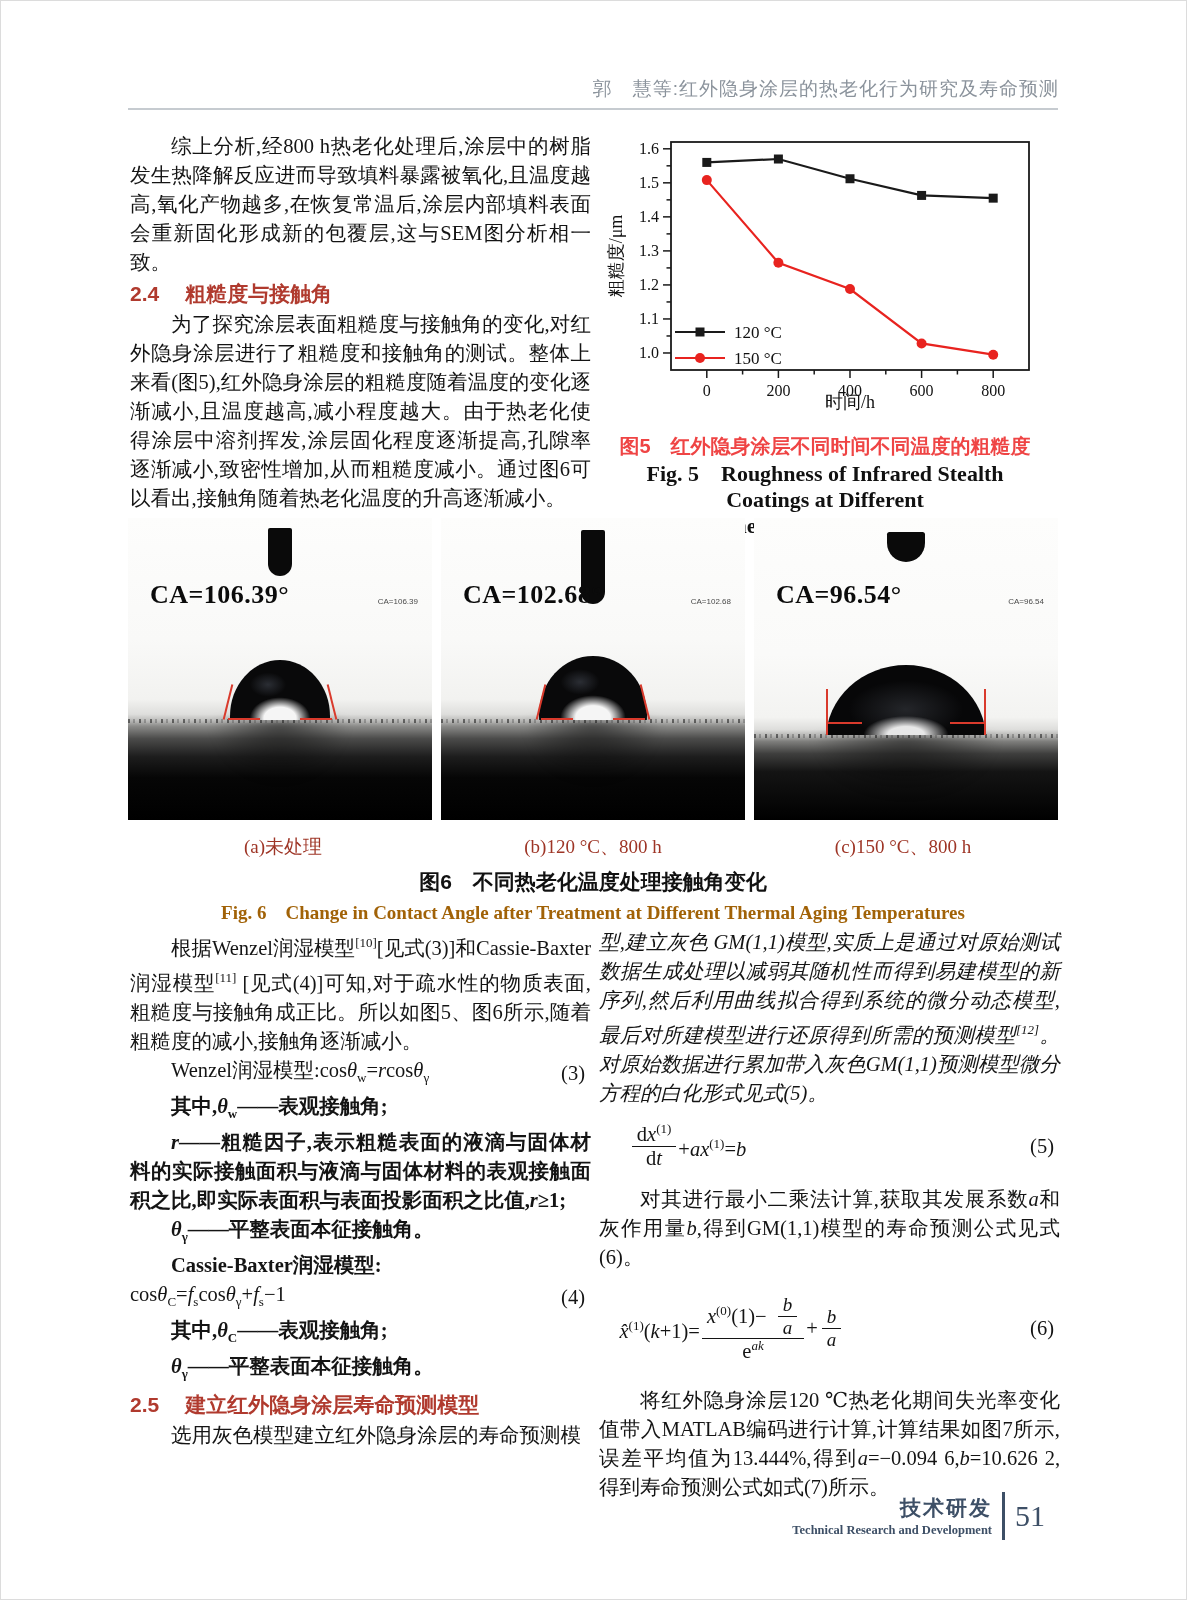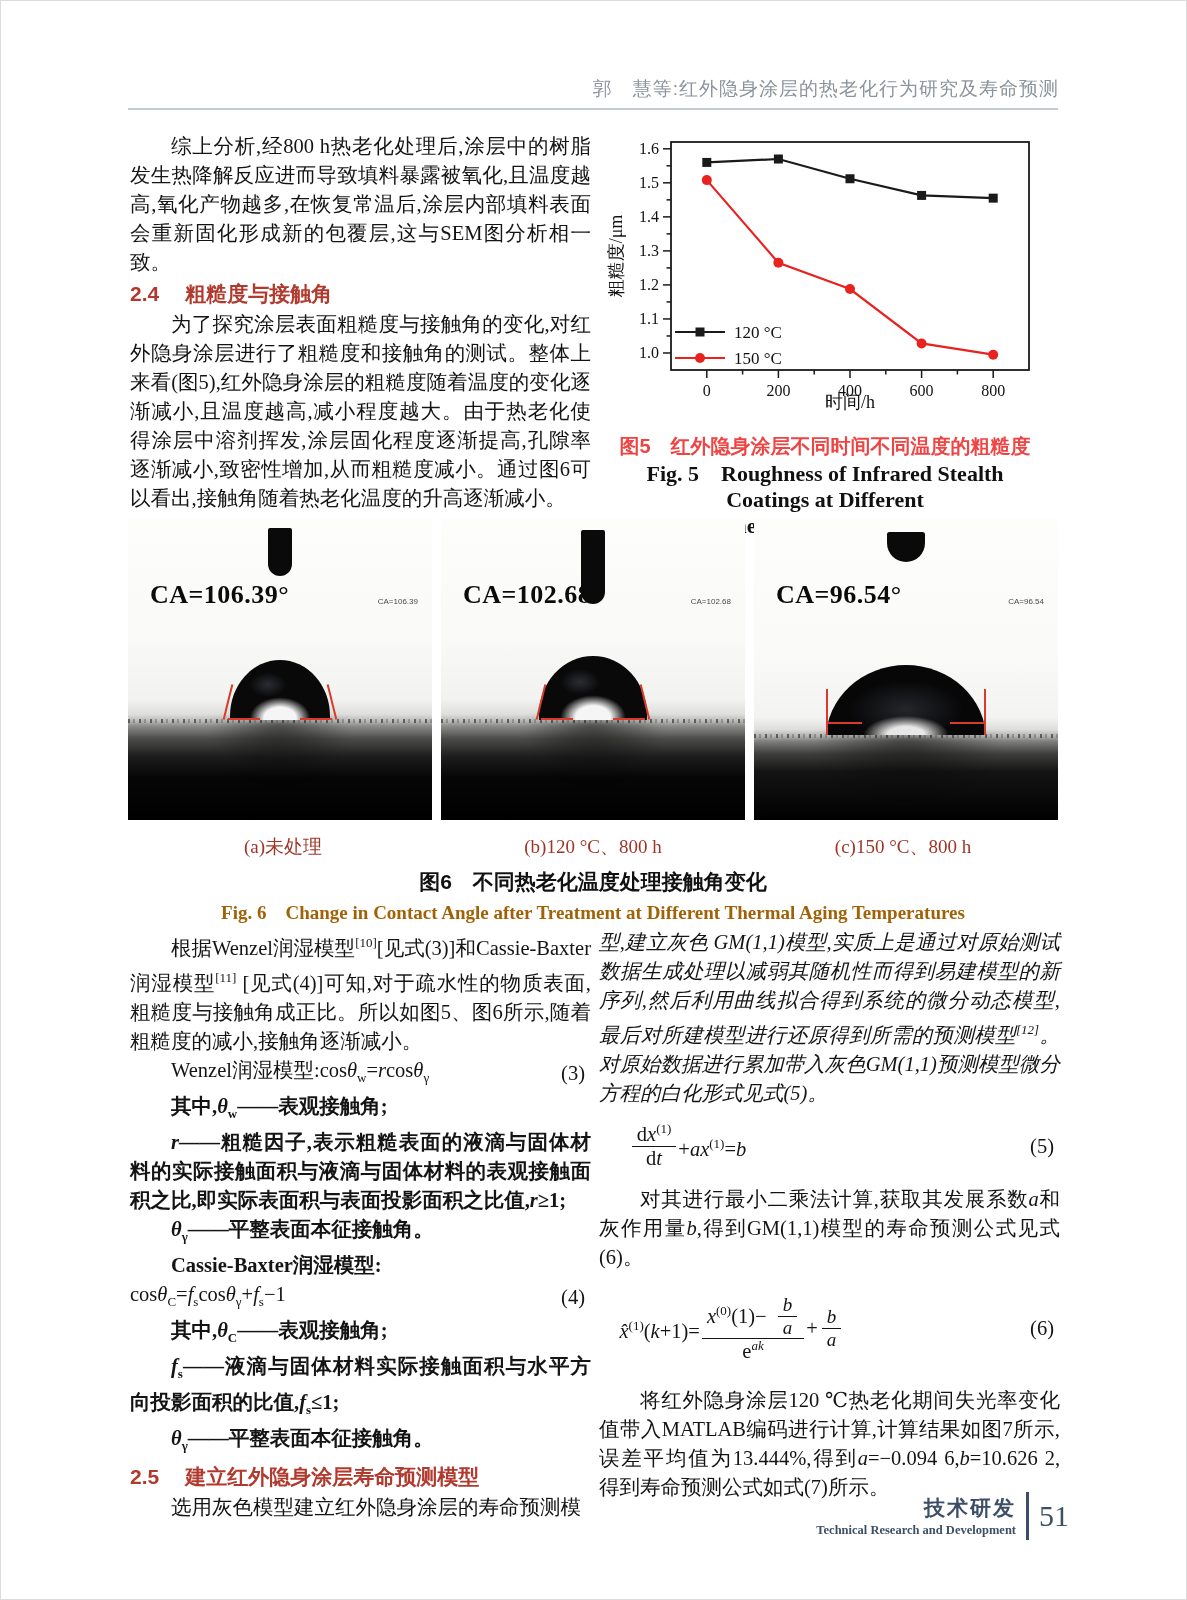--- a/index.html
+++ b/index.html
@@ -90,21 +90,21 @@
   .pc .rm.diag-r{height:46px;top:calc(71.6% - 45px);left:calc(50% + 78px);transform:none;}
   .pc .rm.base-l{width:36px;top:calc(71.6% - 12px);left:calc(50% - 80px);}
   .pc .rm.base-r{width:36px;top:calc(71.6% - 12px);left:calc(50% + 44px);}
   .sub-labels{display:flex;margin-top:14px;}
   .sub-labels .sl{flex:1;text-align:center;color:#9e3526;font-size:19px;}
   .fig6-cap-cn{margin-top:8px;text-align:center;font-weight:bold;font-size:21px;
                font-family:"Liberation Sans","DejaVu Sans",sans-serif;color:#111;}
   .fig6-cap-en{margin-top:4px;text-align:center;font-weight:bold;font-size:19px;color:#a16207;}
 
   
-  .footer{position:absolute;top:1492px;right:118px;display:flex;align-items:center;gap:10px;color:#3d4f66;}
+  .footer{position:absolute;top:1492px;right:142px;display:flex;align-items:center;gap:10px;color:#3d4f66;}
   .footer .f-texts{display:flex;flex-direction:column;align-items:flex-end;}
   .footer .f-cn{font-family:"Liberation Sans","DejaVu Sans",sans-serif;font-weight:bold;
                 font-size:21px;letter-spacing:2px;}
   .footer .f-en{font-size:12.5px;font-weight:bold;margin-top:1px;}
   .footer .f-div{width:3px;height:48px;background:#3d4f66;}
   .footer .f-num{font-size:30px;}
 </style>
 </head>
 <body>
 
@@ -248,21 +248,20 @@
     </div>
     <p class="def"><span>其中,</span><span style="font-style: italic;">θ</span><sub>w</sub><span>——表观接触角;</span></p>
     <p class="def"><span style="font-style: italic;">r</span><span>——粗糙因子,表示粗糙表面的液滴与固体材料的实际接触面积与液滴与固体材料的表观接触面积之比,即实际表面积与表面投影面积之比值,</span><span style="font-style: italic;">r</span><span>≥1;</span></p>
     <p class="def"><span style="font-style: italic;">θ</span><sub>γ</sub><span>——平整表面本征接触角。</span></p>
     <p class="def">Cassie-Baxter润湿模型:</p>
     <div class="formula-row">
       <span><span>cos</span><span style="font-style: italic;">θ</span><sub>C</sub><span>=</span><span style="font-style: italic;">f</span><sub>s</sub><span>cos</span><span style="font-style: italic;">θ</span><sub>γ</sub><span>+</span><span style="font-style: italic;">f</span><sub>s</sub><span>−1</span></span>
       <span class="f-no">(4)</span>
     </div>
     <p class="def"><span>其中,</span><span style="font-style: italic;">θ</span><sub>C</sub><span>——表观接触角;</span></p>
-    <p class="def"><span style="font-style: italic;">f</span><sub>s</sub><span>——液滴与固体材料实际接触面积与水平方向投影面积的比值,</span><span style="font-style: italic;">f</span><sub>s</sub><span>≤1;</span></p>
     <p class="def"><span style="font-style: italic;">θ</span><sub>γ</sub><span>——平整表面本征接触角。</span></p>
     <p class="sec-head"><span class="sec-num">2.5</span><span>建立红外隐身涂层寿命预测模型</span></p>
     <p class="para">选用灰色模型建立红外隐身涂层的寿命预测模</p>
   </div>
 
   <div class="col bot-right">
     <p class="para" style="text-indent:0;font-style:italic;"><span>型,建立灰色 GM(1,1)模型,实质上是通过对原始测试数据生成处理以减弱其随机性而得到易建模型的新序列,然后利用曲线拟合得到系统的微分动态模型,最后对所建模型进行还原得到所需的预测模型</span><sup>[12]</sup><span>。对原始数据进行累加带入灰色GM(1,1)预测模型微分方程的白化形式见式(5)。</span></p>
     <div class="eq-block">
       <span class="eq-body">
         <span class="frac">

